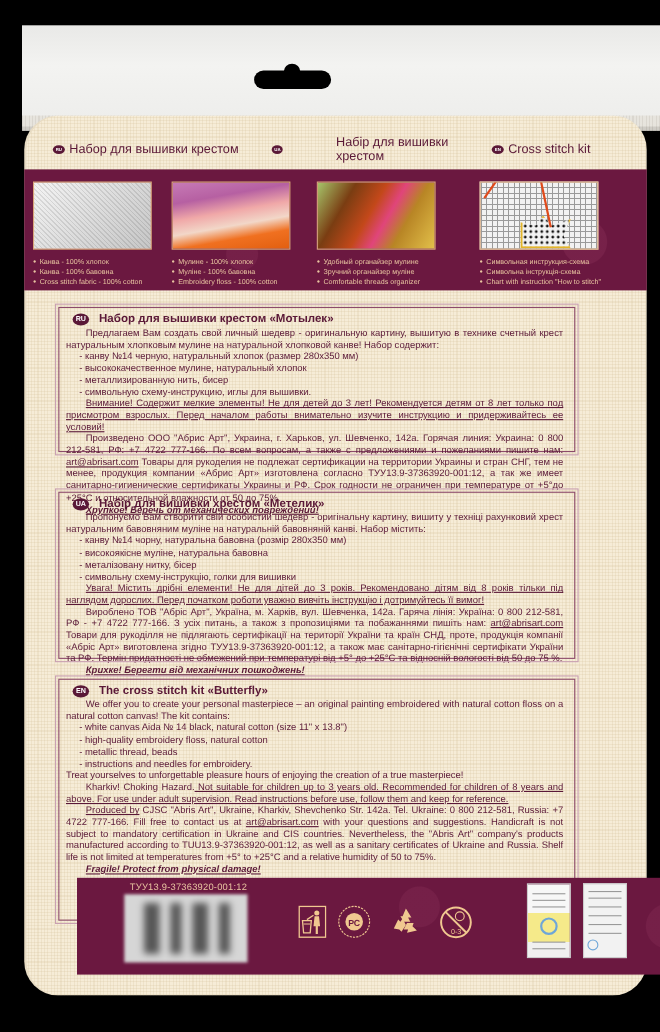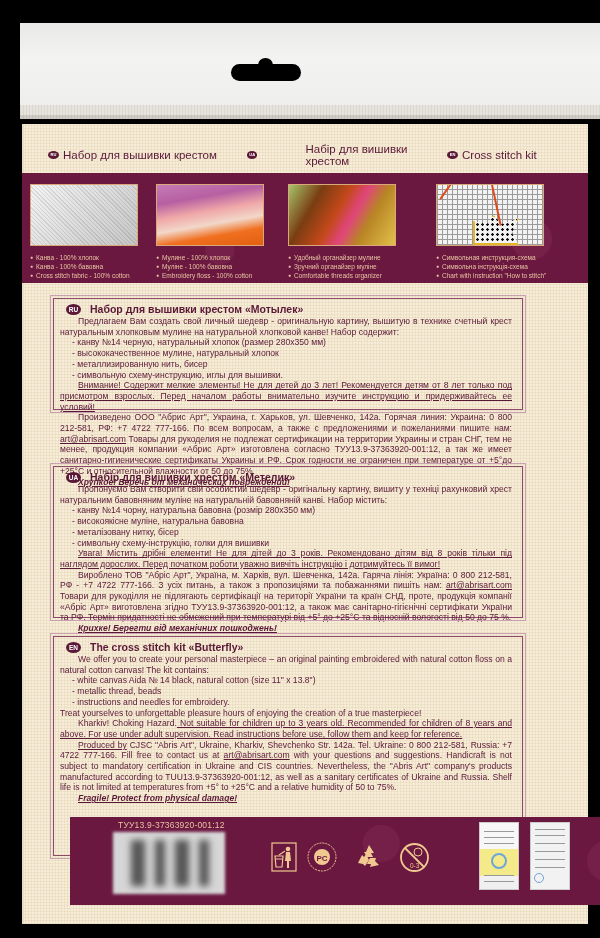--- a/index.html
+++ b/index.html
@@ -9,26 +9,26 @@
   .package { position: absolute; left: 20px; top: 23px; width: 588px; height: 892px; }
   .hanger { position: absolute; left: 0; top: 0; width: 588px; height: 92px;
     background: linear-gradient(180deg, #e9e9e7 0%, #f3f3f1 40%, #ededeb 100%); }
   .hanger-hole { position: absolute; left: 211px; top: 41px; width: 70px; height: 17px;
     background: #000; border-radius: 9px; }
   .hanger-hole::before { content: ""; position: absolute; left: 27px; top: -6px;
     width: 15px; height: 14px; background: #000; border-radius: 50%; }
   .hanger-strip { position: absolute; left: 0; top: 82px; width: 588px; height: 14px;
     background: repeating-linear-gradient(90deg, #d8d4cc 0 1px, #e6e3dc 1px 3px); opacity: .9; }
 
-  .card { position: absolute; left: 2px; top: 101px; width: 566px; height: 800px;
+  .card { position: absolute; left: 2px; top: 82px; width: 566px; height: 800px;
     background-color: #f6ecd7;
     background-image:
       repeating-linear-gradient(0deg, rgba(210,190,150,.22) 0 1px, transparent 1px 3px),
       repeating-linear-gradient(90deg, rgba(210,190,150,.22) 0 1px, transparent 1px 3px);
-    box-shadow: 2px 0 0 #e8dcc4 inset; }
+    box-shadow: 2px 0 0 #e8dcc4 inset; border-radius: 31px; }
 
   .lang-headers { position: absolute; top: 23px; left: 26px; right: 0; height: 16px;
     display: flex; font-size: 11.5px; color: #5a1837; }
   .lang-header { display: flex; align-items: center; gap: 4px; }
   .lang-header:nth-child(1) { width: 199px; }
   .lang-header:nth-child(2) { width: 200px; gap: 48px; }
   .badge-sm { display: inline-block; width: 11px; height: 8px; border-radius: 50%;
     background: #5a1837; color: #fff; font-size: 4px; line-height: 8px; text-align: center; font-weight: bold; }
 
   .banner { position: absolute; left: 0; top: 49px; width: 566px; height: 110px;
@@ -144,21 +144,21 @@
           <div class="line" style="left:8px; height:20px; transform:rotate(35deg)"></div>
         </div>
         <div class="banner-captions">
           <div>Символьная инструкция-схема</div>
           <div>Символьна інструкція-схема</div>
           <div>Chart with instruction "How to stitch"</div>
         </div>
       </div>
     </div>
 
-    <div class="section" style="top:174px; height:112px;">
+    <div class="section" style="top:174px; height:132px;">
       <div class="sec-title">
         <span class="badge">RU</span>
         <span>Набор для вышивки крестом «Мотылек»</span>
       </div>
       <div class="p-indent">Предлагаем Вам создать свой личный шедевр - оригинальную картину, вышитую в технике счетный крест натуральным хлопковым мулине на натуральной хлопковой канве! Набор содержит:</div>
       <div class="li">- канву №14 черную, натуральный хлопок (размер 280х350 мм)</div>
       <div class="li">- высококачественное мулине, натуральный хлопок</div>
       <div class="li">- металлизированную нить, бисер</div>
       <div class="li">- символьную схему-инструкцию, иглы для вышивки.</div>
       <div class="p-indent u">Внимание! Содержит мелкие элементы! Не для детей до 3 лет! Рекомендуется детям от 8 лет только под присмотром взрослых. Перед началом работы внимательно изучите инструкцию и придерживайтесь ее условий!</div>
@@ -181,20 +181,21 @@
       <div class="strong-u">Крихке! Берегти від механічних пошкоджень!</div>
     </div>
 
     <div class="section" style="top:512px; height:220px;">
       <div class="sec-title">
         <span class="badge">EN</span>
         <span>The cross stitch kit «Butterfly»</span>
       </div>
       <div class="p-indent">We offer you to create your personal masterpiece – an original painting embroidered with natural cotton floss on a natural cotton canvas! The kit contains:</div>
       <div class="li">- white canvas Aida № 14 black, natural cotton (size 11" x 13.8")</div>
+      <div class="li">- high-quality embroidery floss, natural cotton</div>
       <div class="li">- metallic thread, beads</div>
       <div class="li">- instructions and needles for embroidery.</div>
       <div>Treat yourselves to unforgettable pleasure hours of enjoying the creation of a true masterpiece!</div>
       <div class="p-indent"><span>Kharkiv! Choking Hazard.</span><span class="u"> Not suitable for children up to 3 years old. Recommended for children of 8 years and above. For use under adult supervision. Read instructions before use, follow them and keep for reference.</span></div>
       <div class="p-indent"><span class="u">Produced by</span><span>  CJSC "Abris Art", Ukraine, Kharkiv,  Shevchenko  Str. 142a. Tel. Ukraine: 0 800 212-581, Russia: +7 4722 777-166. Fill free to contact us at </span><span class="u">art@abrisart.com</span><span> with your questions and suggestions. Handicraft is not subject to mandatory certification in Ukraine and CIS countries. Nevertheless, the "Abris Art" company's products manufactured according to TUU13.9-37363920-001:12, as well as a sanitary certificates of Ukraine and Russia. Shelf life is not limited at temperatures from +5° to +25°C and a relative humidity of 50 to 75%.</span></div>
       <div class="strong-u">Fragile! Protect from physical damage!</div>
     </div>
 
     <div class="footer-band">
       <div class="tuv-code">ТУУ13.9-37363920-001:12</div>

